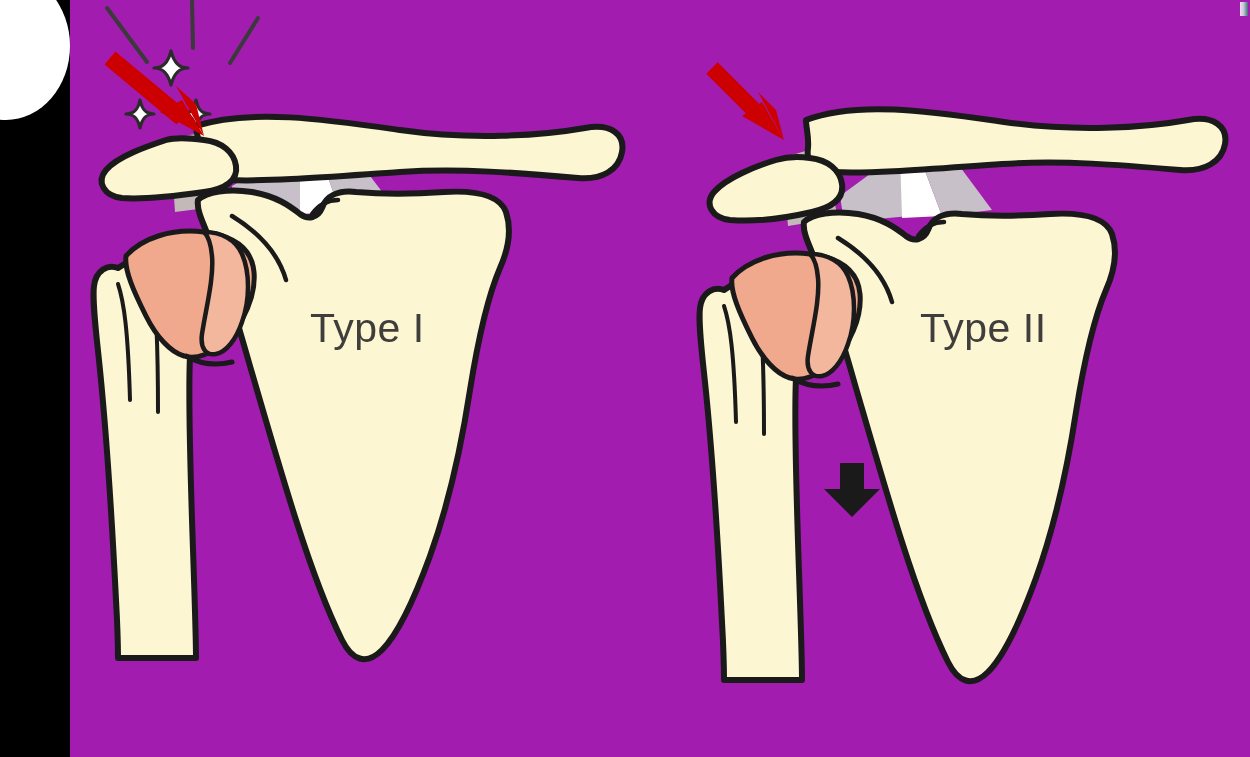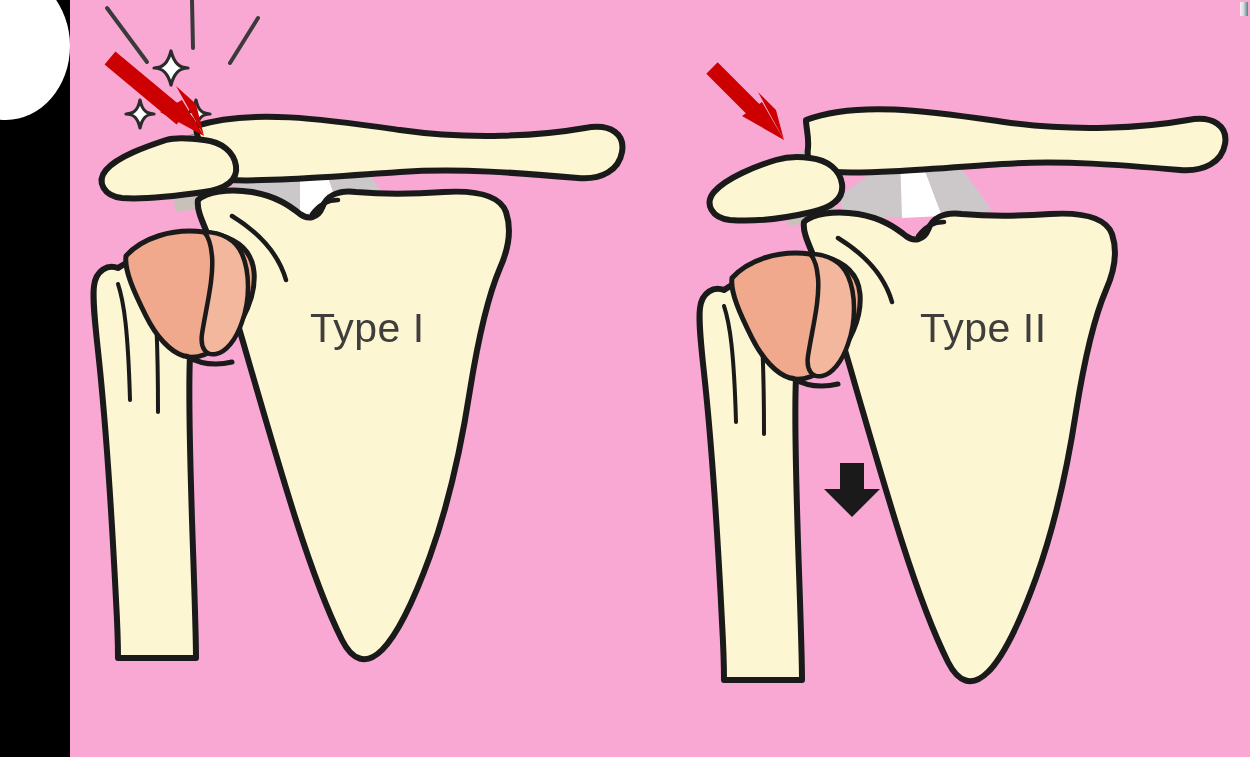--- a/index.html
+++ b/index.html
@@ -11,21 +11,21 @@
   body {
     width: 1250px;
     height: 757px;
     overflow: hidden;
     font-family: "Liberation Sans", sans-serif;
   }
   #figure-root {
     position: relative;
     width: 1250px;
     height: 757px;
-    background: #f9a8d4;
+    background: #a21caf;
   }
   #left-black-band {
     position: absolute;
     left: 0;
     top: 0;
     width: 70px;
     height: 757px;
     background: #000000;
   }
   #white-ellipse {

